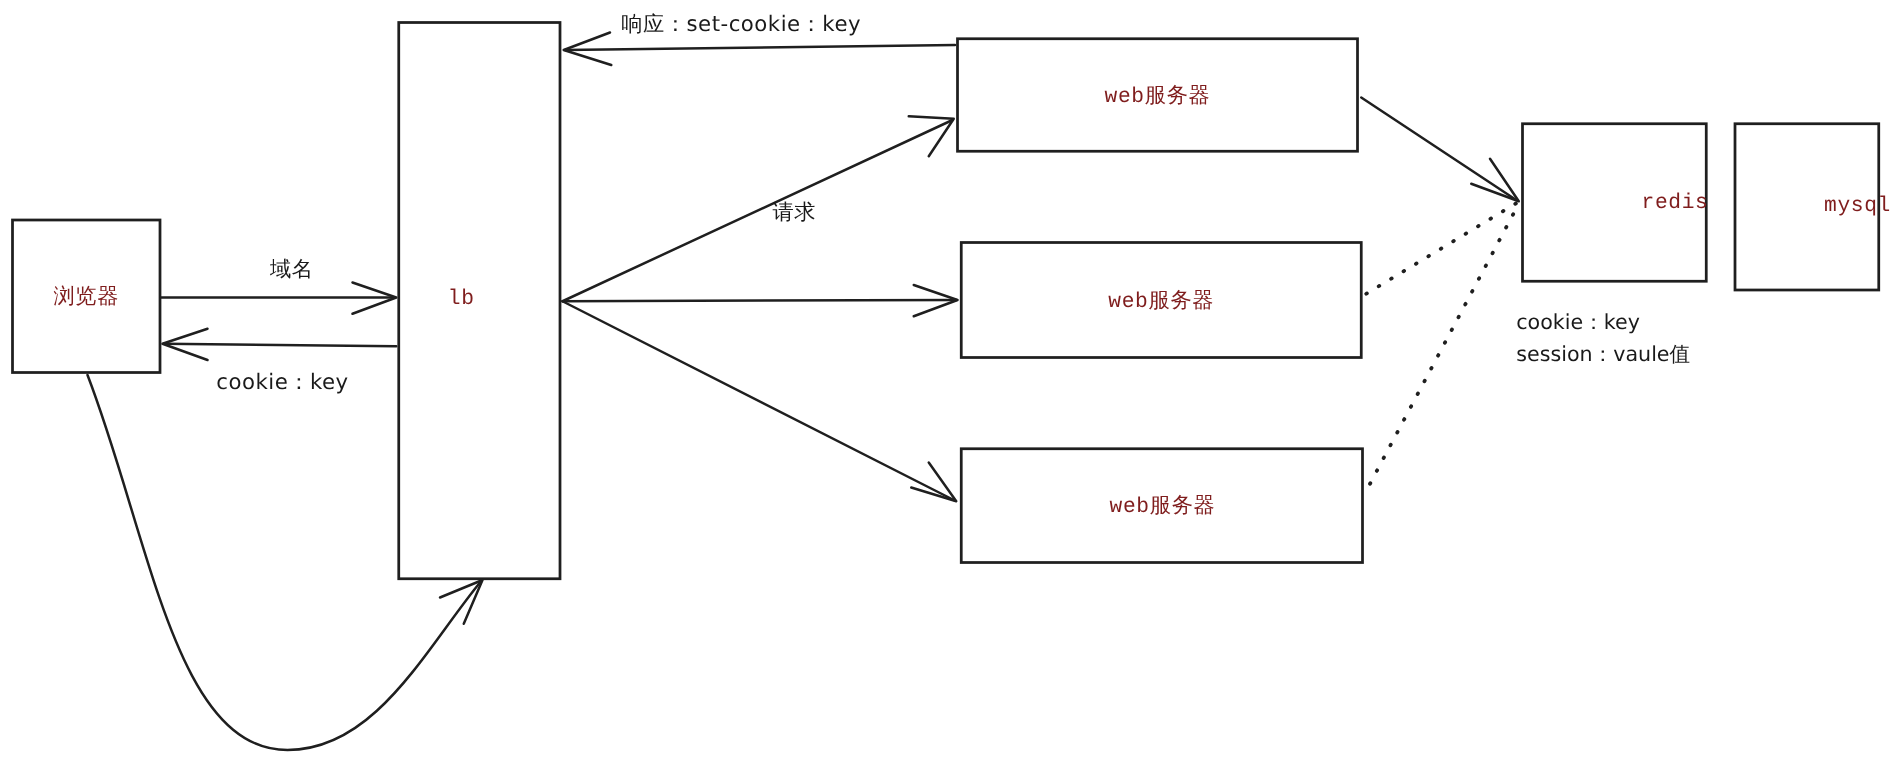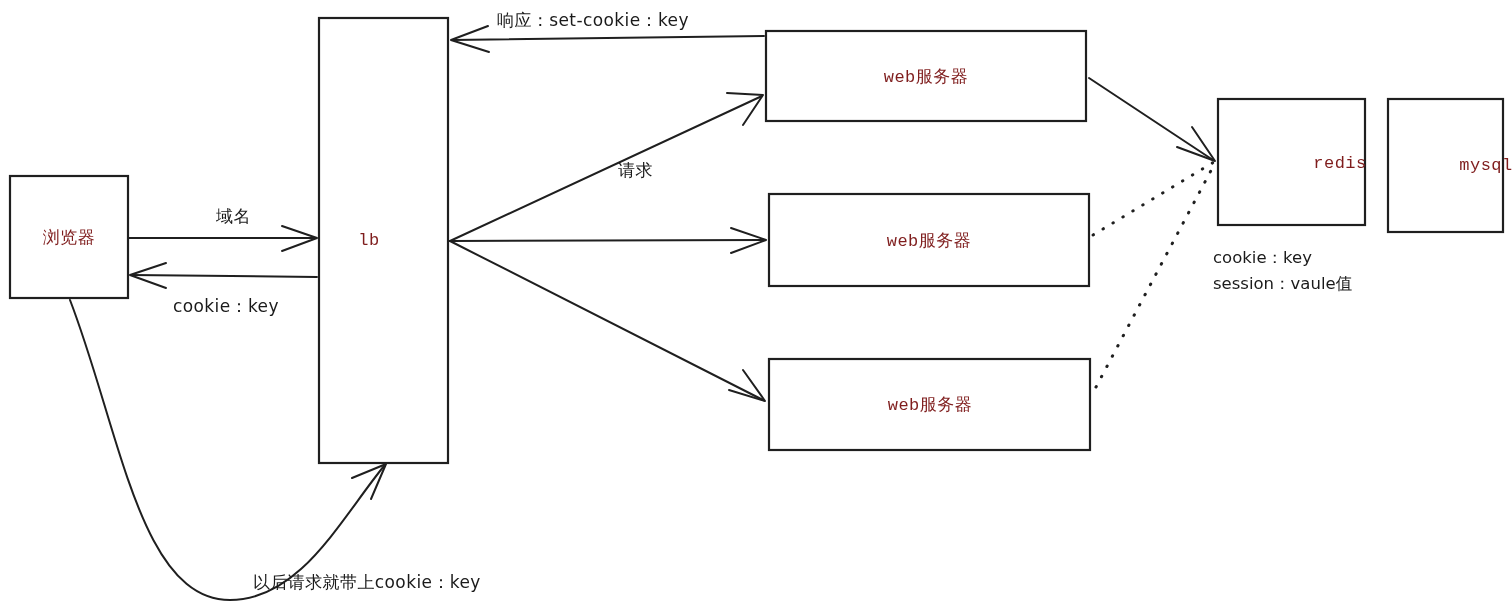--- a/index.html
+++ b/index.html
@@ -163,20 +163,19 @@
   <div class="node-label" style="left:1445px; top:165px;margin-left:41px;">mysql</div>
 
   <div class="label-text" style="left:216px; top:204px;">域名</div>
 
   <div class="label-text" style="left:173px; top:294px;">cookie：key</div>
 
   <div class="label-text" style="left:497px; top:8px;">响应：set-cookie：key</div>
 
   <div class="label-text" style="left:618px; top:158px;">请求</div>
 
-  <div class="label-text" style="left:253px; top:570px;">以后请求就带上cookie：key</div>
 
   <div class="caption-block" style="left:1213px; top:245px;">
     <div>cookie：key</div>
     <div>session：vaule值</div>
   </div>
 
 </div>
 
 </body></html>

